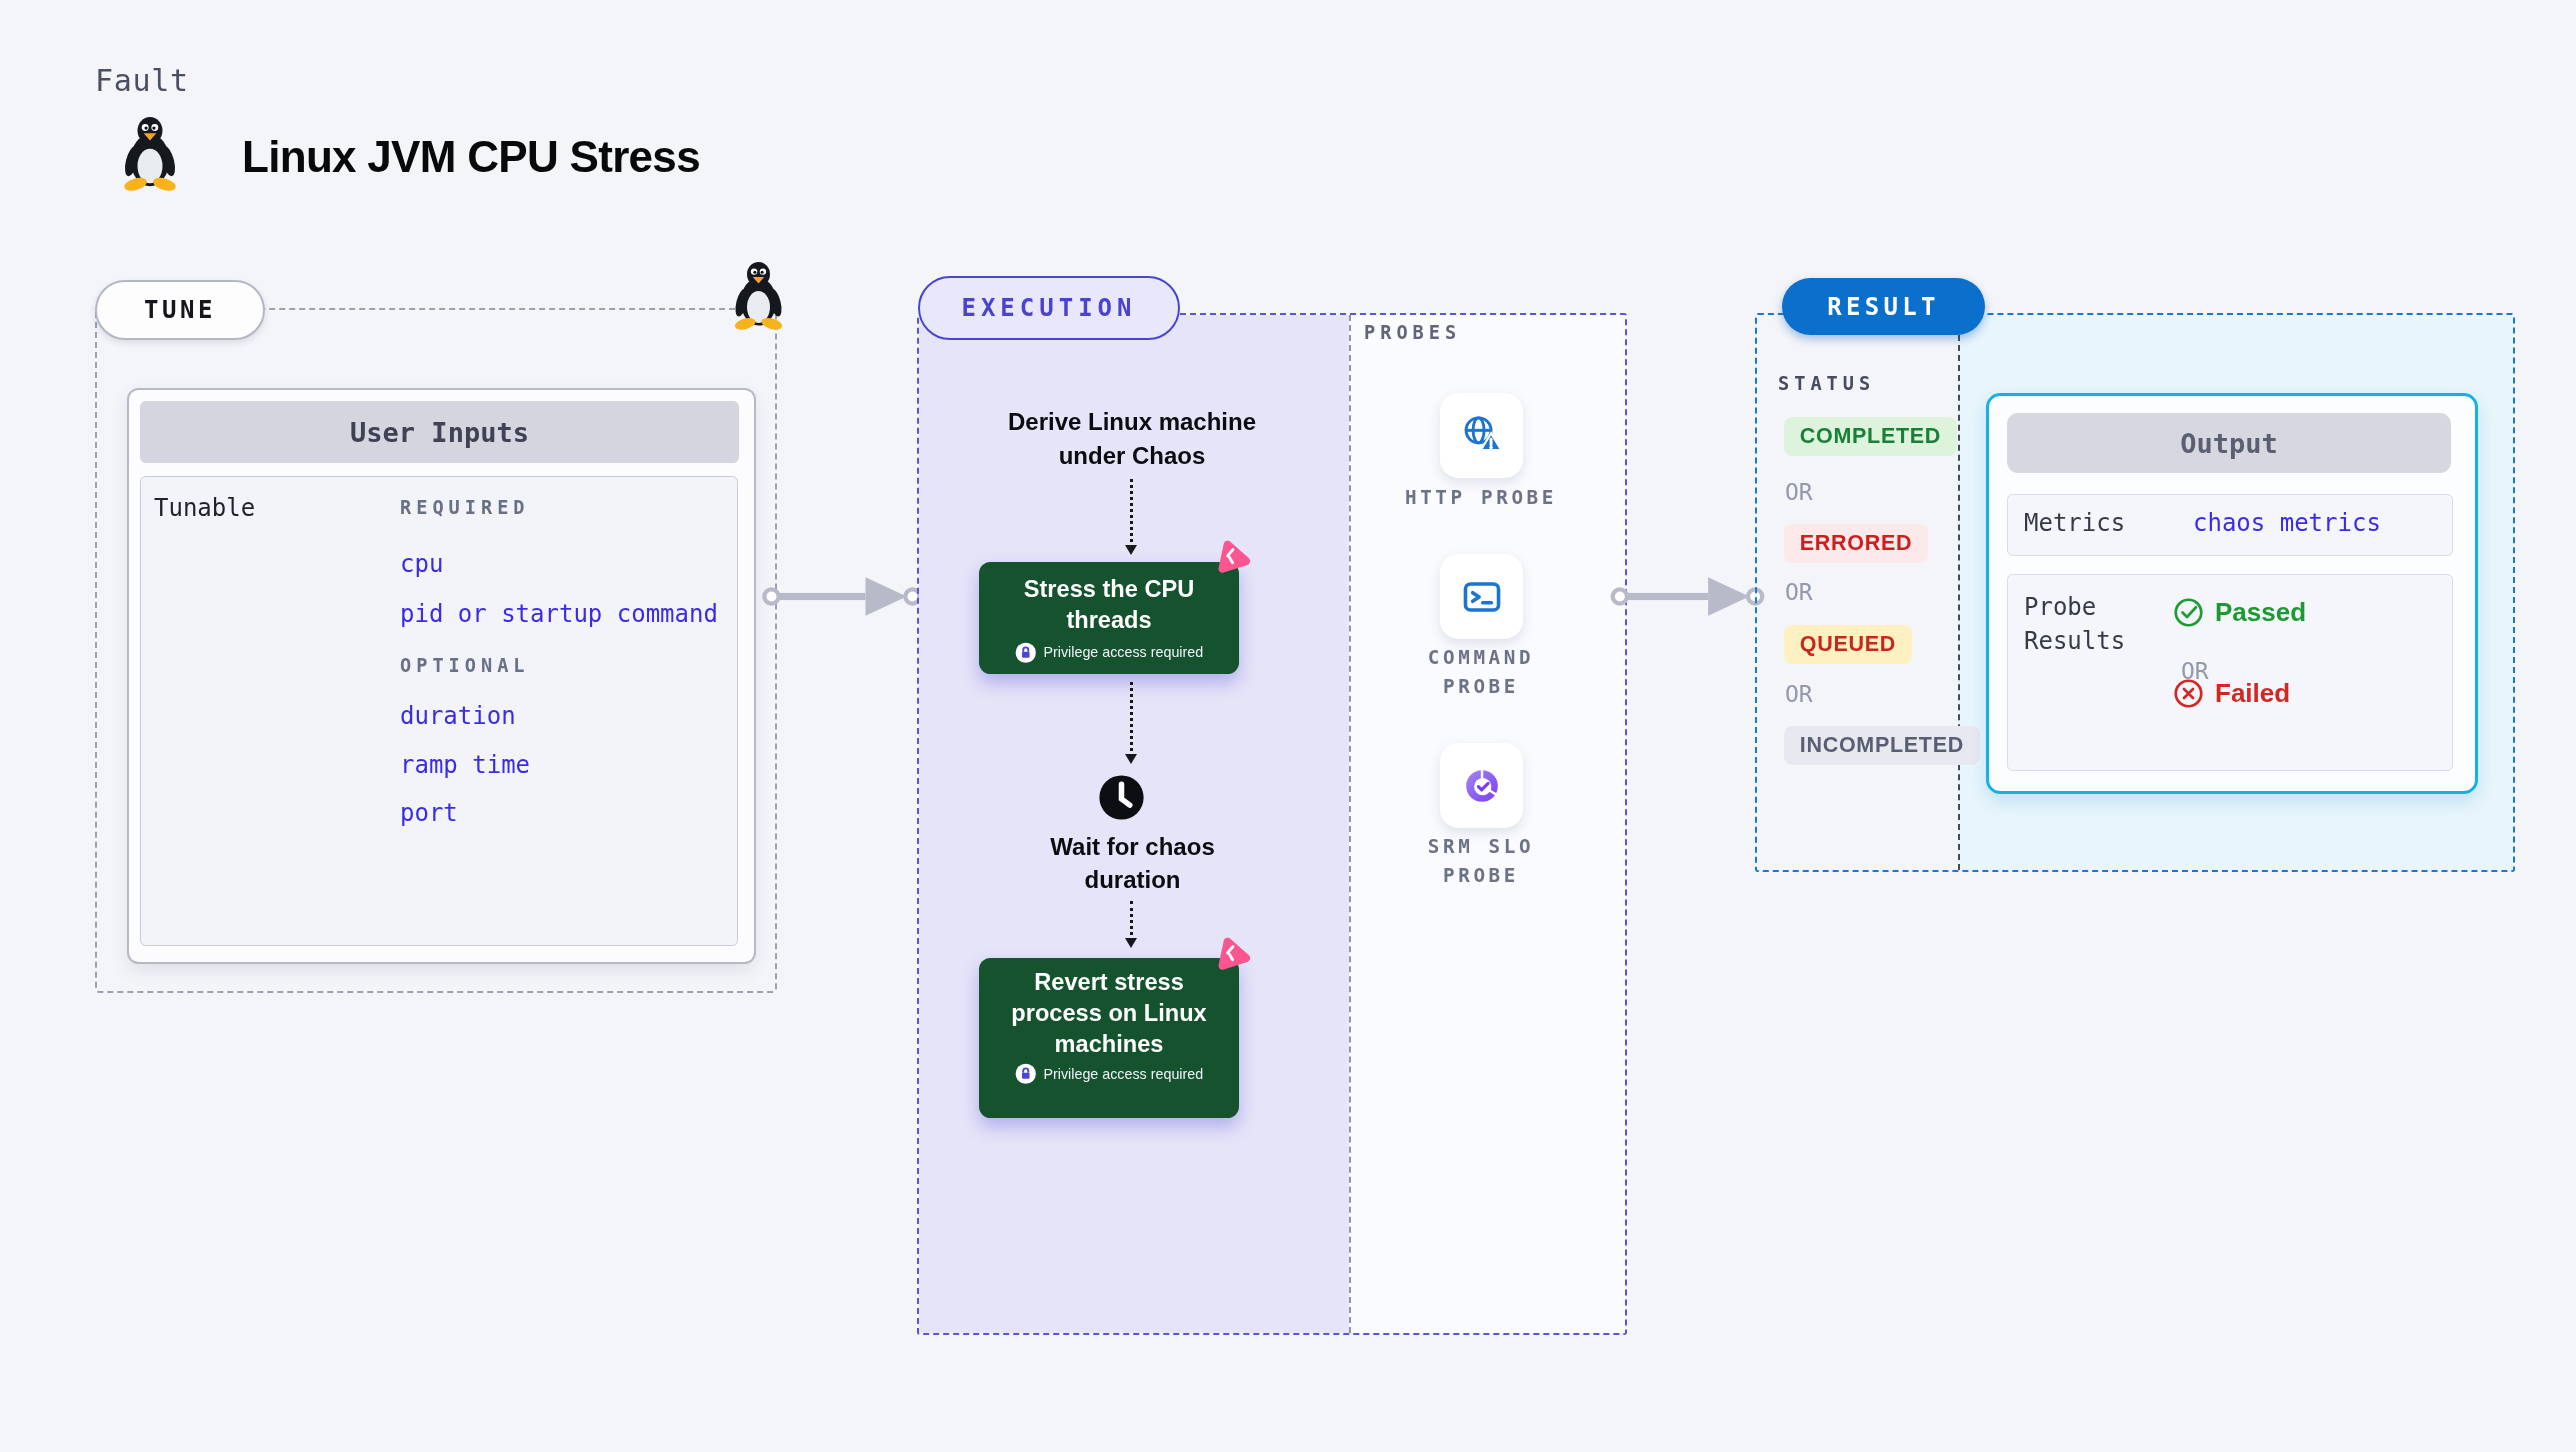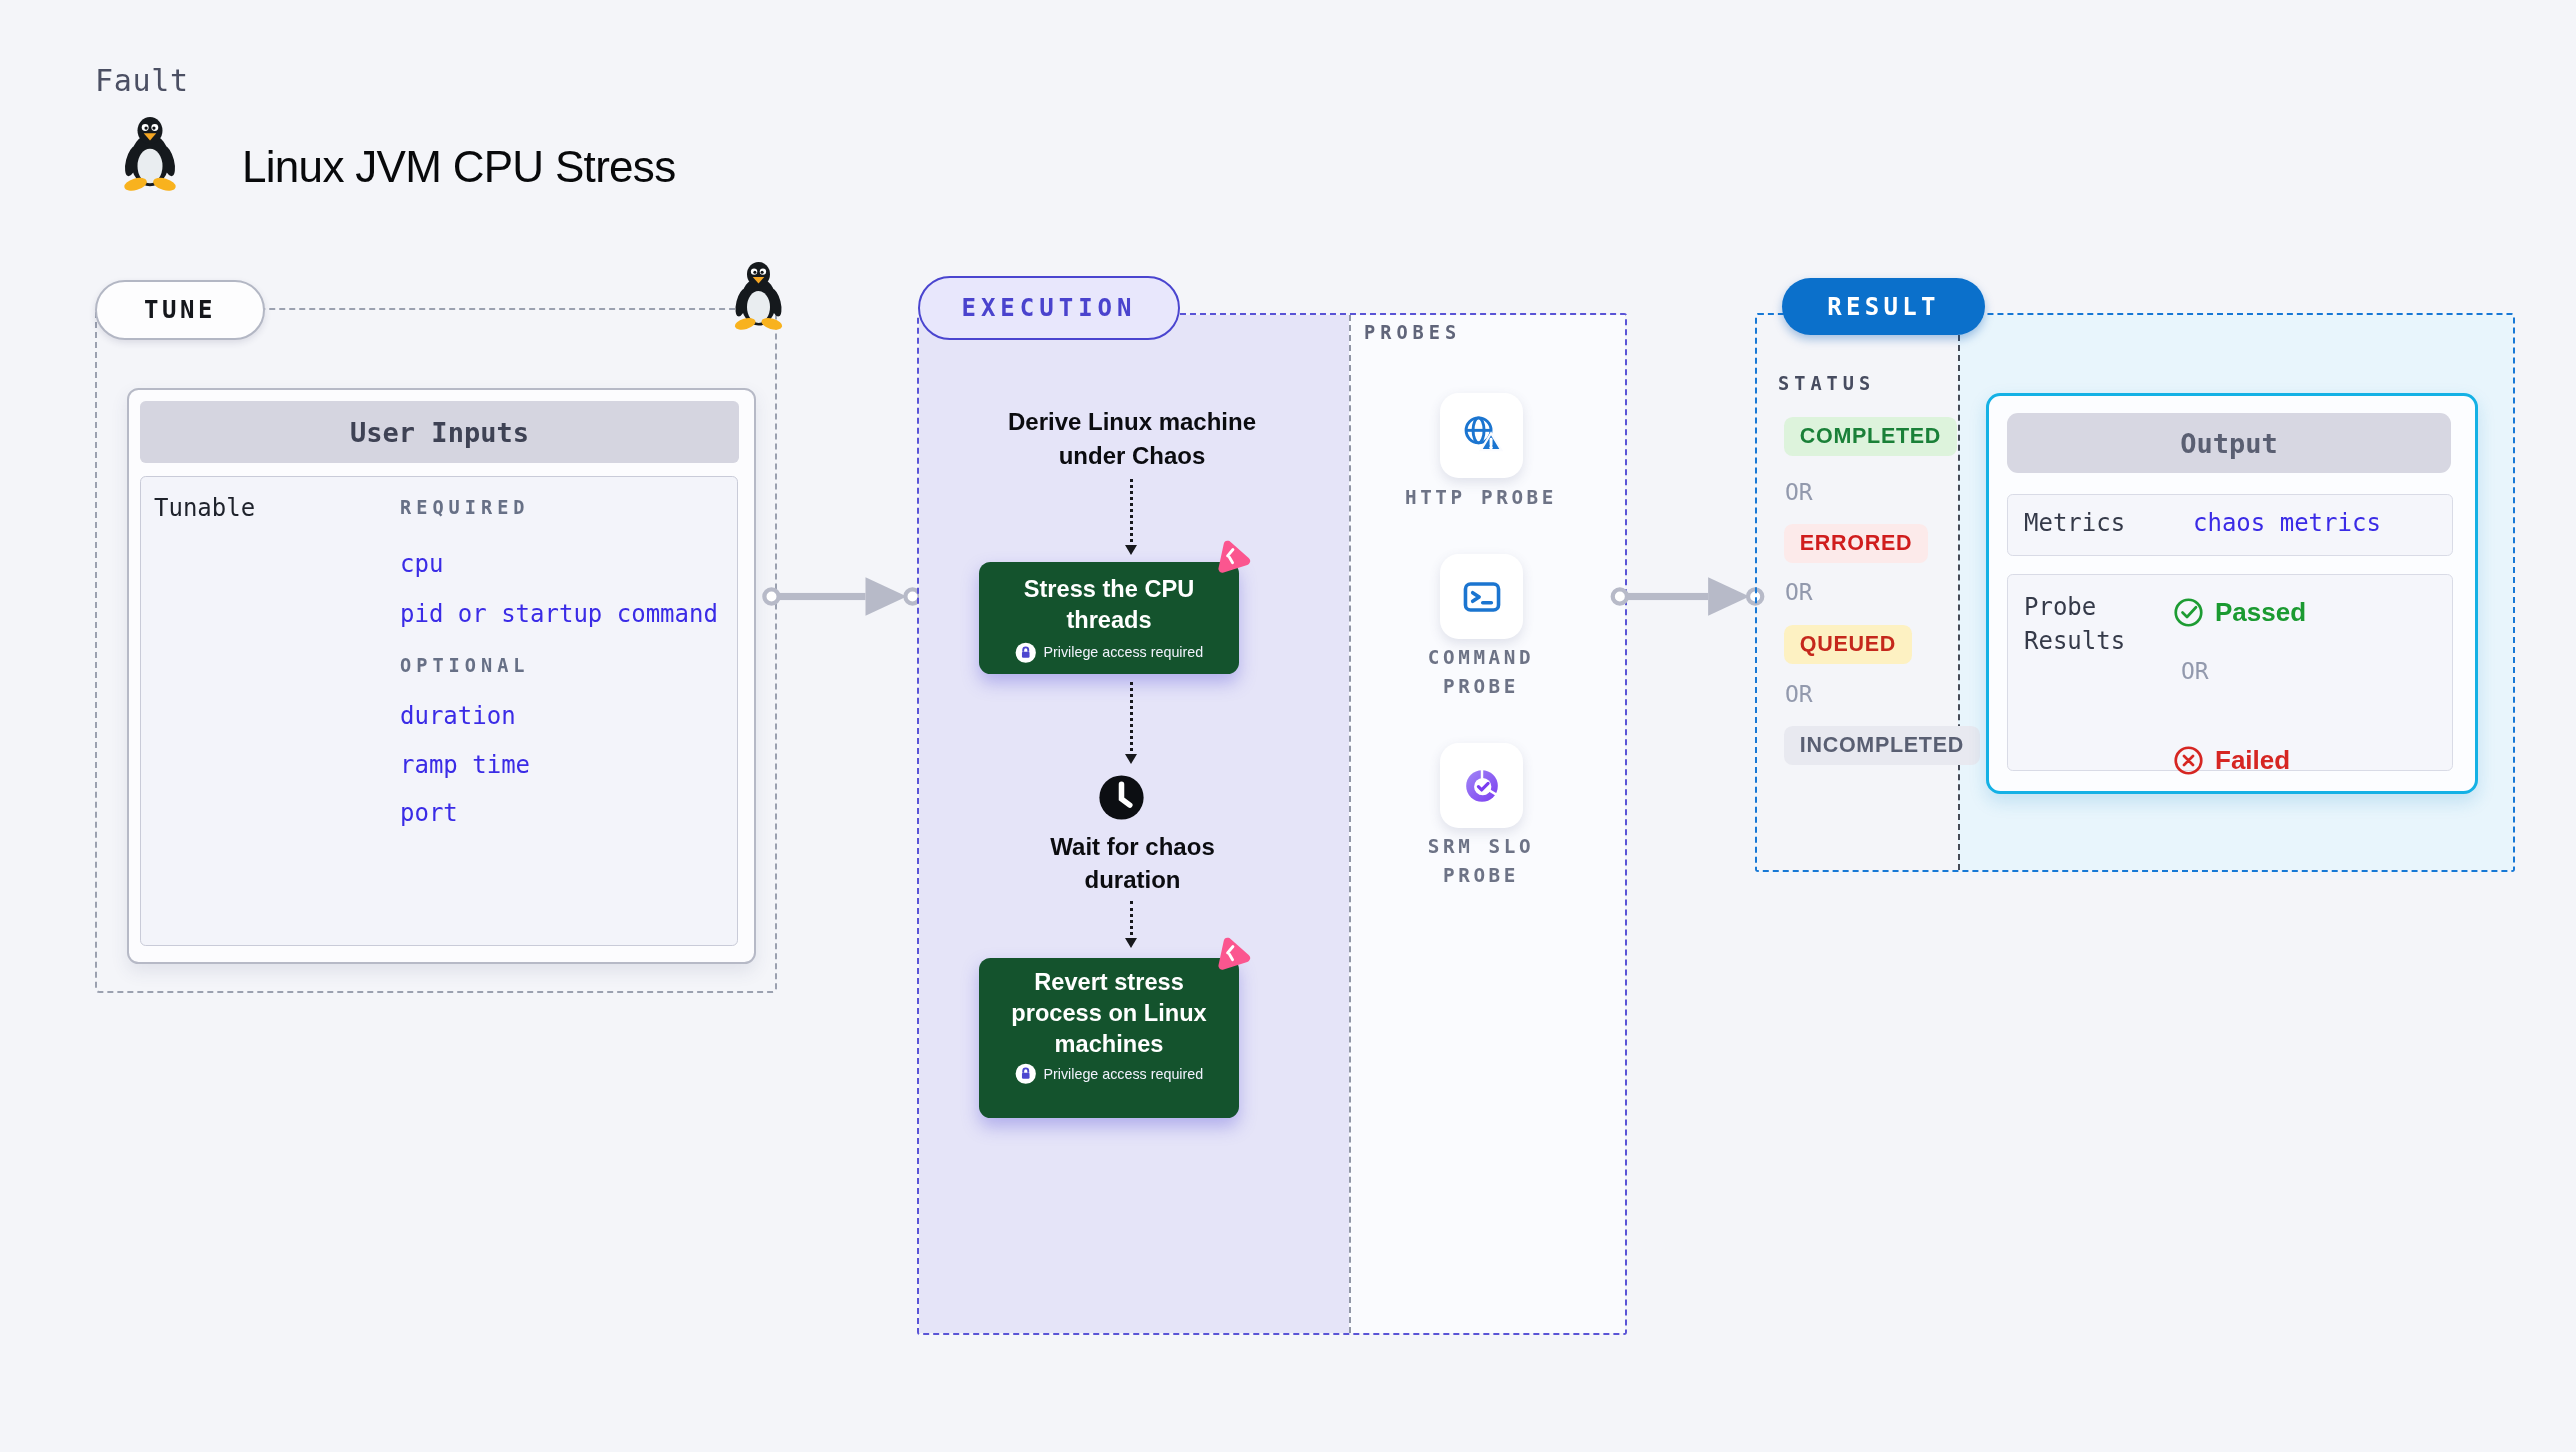--- a/index.html
+++ b/index.html
@@ -4,21 +4,21 @@
 <style>
   html,body{margin:0;padding:0;background:#eef0f4;}
   #canvas{position:relative;width:2576px;height:1452px;background:#f4f5f9;overflow:hidden;
           font-family:"Liberation Sans","DejaVu Sans",sans-serif;}
   .mono{font-family:"DejaVu Sans Mono","Liberation Mono",monospace;}
   .sans{font-family:"Liberation Sans","DejaVu Sans",sans-serif;}
   .abs{position:absolute;}
 
   
   .kicker{left:95px;top:63px;font-size:30px;color:#4b4f63;letter-spacing:0.7px;}
-  .page-title{left:242px;top:142px;font-size:44px;font-weight:400;color:#08090b;letter-spacing:-0.7px;}
+  .page-title{left:242px;top:132px;font-size:44px;font-weight:700;color:#08090b;letter-spacing:-0.7px;}
   .tux-header{left:112px;top:116px;width:76px;height:75px;}
   .tux-tune{left:724px;top:261px;width:69px;height:69px;}
 
   
   .tune-box{left:95px;top:308px;width:678px;height:681px;border:2.1px dashed #9ba1b0;border-radius:4.3px;}
   .tune-badge{left:95px;top:280px;width:166px;height:56px;background:#fdfdfe;border:2.1px solid #b3b7c4;
       border-radius:30px;box-shadow:0 2.9px 7.2px rgba(40,45,80,.12);display:flex;align-items:center;justify-content:center;
       font-size:24px;font-weight:bold;letter-spacing:3.6px;color:#15171c;}
   .ui-card{left:127px;top:388px;width:625px;height:572px;background:#fcfcfe;border:2.1px solid #b6b9c6;
       border-radius:11.5px;box-shadow:0 7.2px 17px rgba(60,65,110,.10);}
@@ -91,21 +91,21 @@
       border-radius:14.3px;box-shadow:0 7.2px 17px rgba(20,140,200,.18);}
   .output-header{left:2007px;top:413px;width:444px;height:60px;background:#d7d7e2;border-radius:11px;
       display:flex;align-items:center;justify-content:center;font-size:27px;font-weight:bold;color:#5a5f72;}
   .output-row{left:2007px;width:444px;background:#f5f6fb;border:1.4px solid #d9dbe6;border-radius:5.7px;}
   .row-metrics{top:494px;height:60px;}
   .row-probe{top:574px;height:195px;}
   .metrics-label{left:2024px;top:509px;font-size:24px;color:#353a49;}
   .metrics-value{left:2193px;top:509px;font-size:24px;color:#3a2be6;}
   .probe-results-label{left:2024px;top:590px;font-size:24px;color:#353a49;line-height:34px;}
   .verdict-row{display:flex;align-items:center;gap:10px;}
-  .passed-row{left:2172px;top:596px;} .failed-row{left:2172px;top:744px;}
+  .passed-row{left:2172px;top:596px;} .failed-row{left:2172px;top:677px;}
   .passed-text{font-size:26px;font-weight:bold;color:#1b9a31;}
   .failed-text{font-size:26px;font-weight:bold;color:#d62622;}
   .or-output{left:2181px;top:658px;}
 </style>
 </head>
 <body>
 
 <div id="canvas">
 
   <div class="abs mono kicker">Fault</div>

